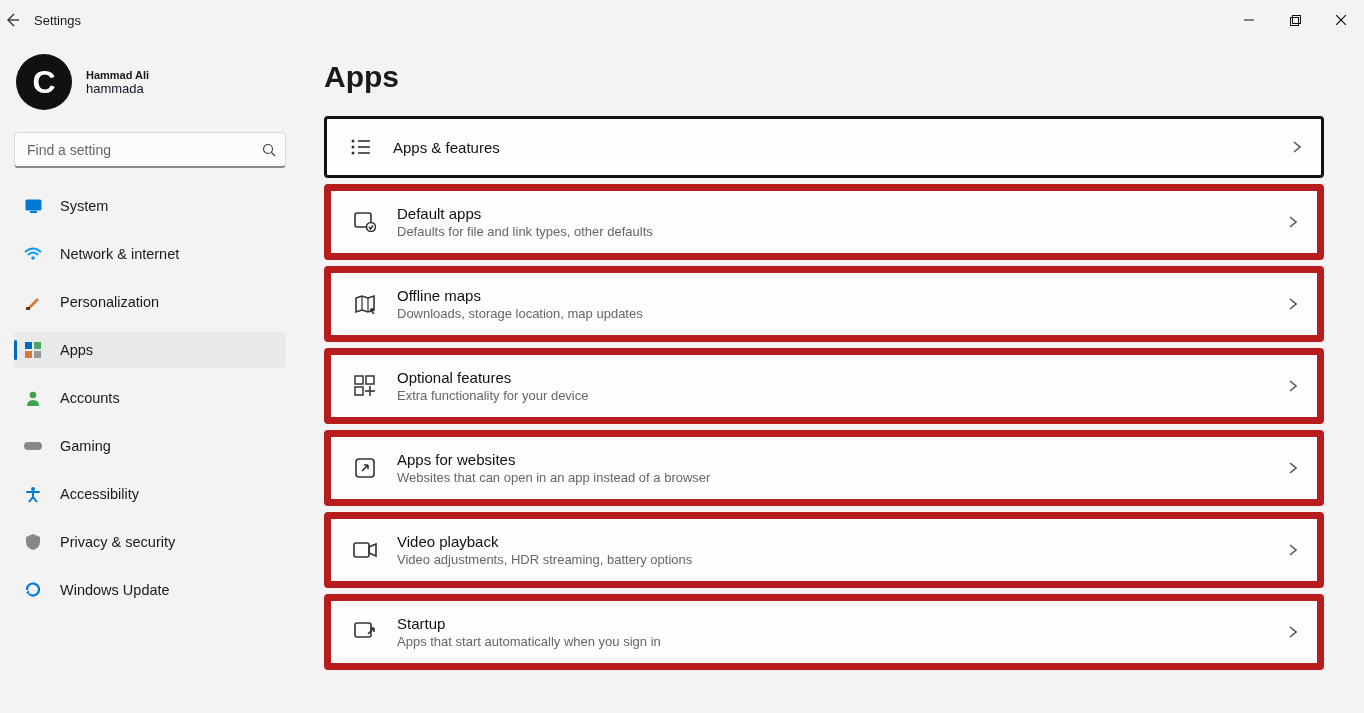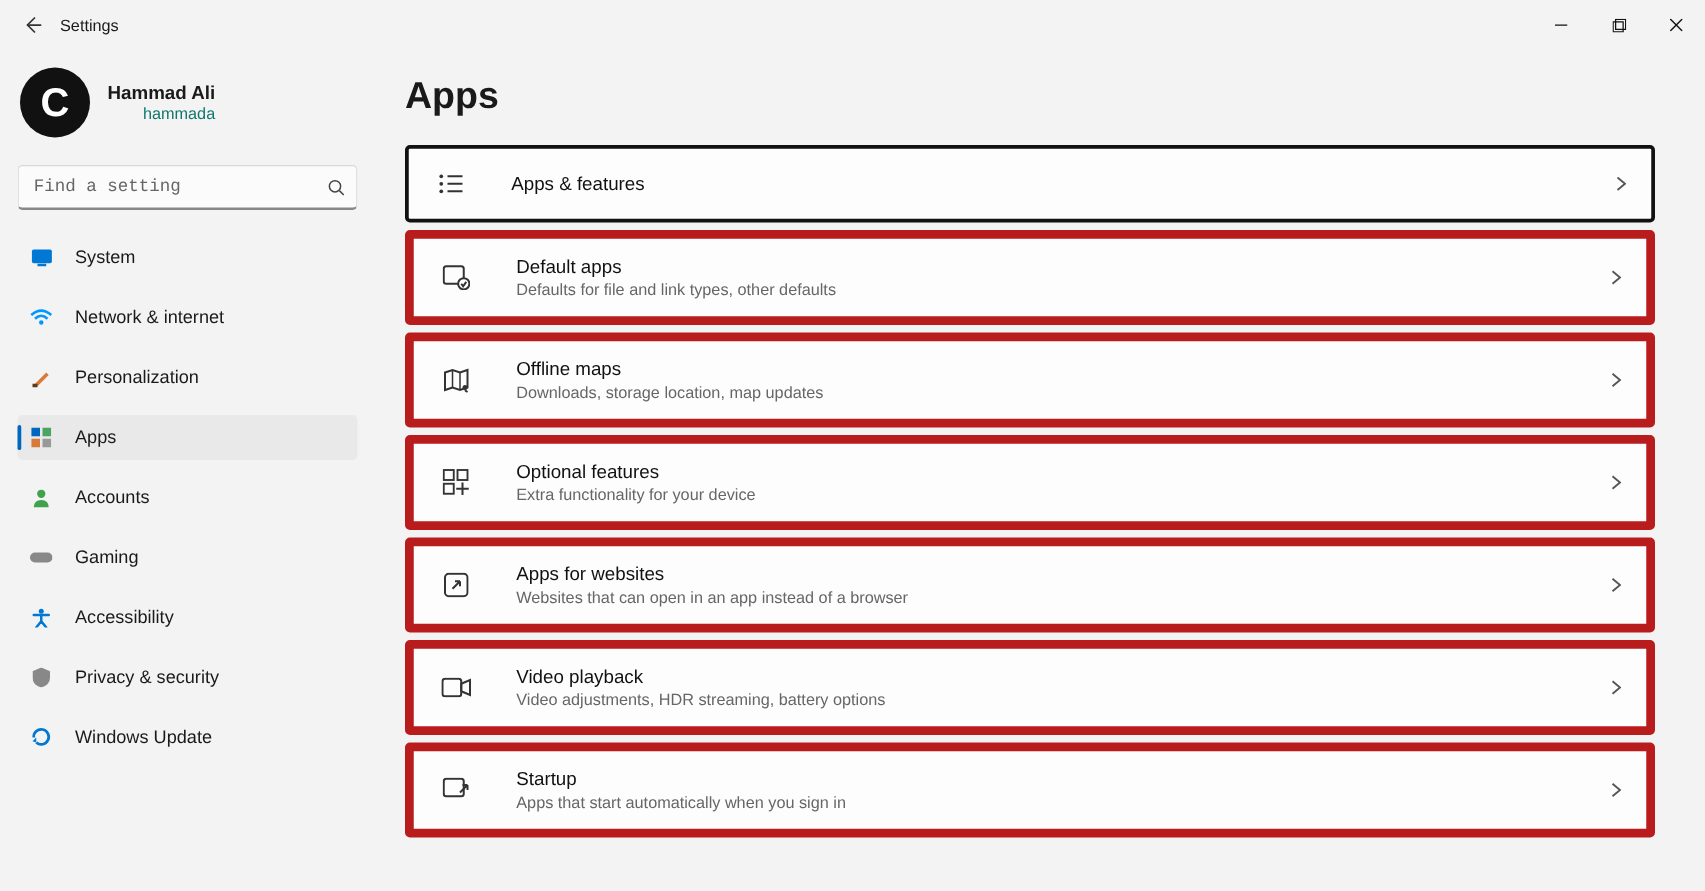--- a/index.html
+++ b/index.html
@@ -8,21 +8,21 @@
     background: #f3f3f3;
     color: #1a1a1a;
     width: 1364px;
     height: 713px;
     overflow: hidden;
   }
   .titlebar {
     height: 40px;
     display: flex;
     align-items: center;
-    padding: 0 0 0 18px;
+    padding: 0 0 0 4px;
   }
   .titlebar .back {
     font-size: 16px;
     color: #333;
     cursor: pointer;
     margin-right: 14px;
   }
   .titlebar .title {
     font-size: 13px;
     color: #1a1a1a;
@@ -61,43 +61,41 @@
     border-radius: 50%;
     background: #111;
     display: flex;
     align-items: center;
     justify-content: center;
     color: #fff;
     font-size: 32px;
     font-weight: 600;
   }
   .profile-text .name {
-    font-size: 15px;
+    font-size: 11px;
     font-weight: 600;
   }
   .profile-text .email {
     font-size: 13px;
-    color: #0f766e;
-    text-align: right;
+    color: #0f172a;
   }
   .search {
     position: relative;
     margin: 4px 0 20px 0;
   }
   .search input {
     width: 100%;
     height: 36px;
     border: 1px solid #d8d8d8;
     border-bottom: 2px solid #888;
     border-radius: 4px;
     background: #fbfbfb;
     padding: 0 36px 0 12px;
     font-size: 14px;
     color: #333;
-    font-family: Liberation Mono, monospace;
   }
   .search input::placeholder { color: #666; }
   .search .search-icon {
     position: absolute;
     right: 10px;
     top: 50%;
     transform: translateY(-50%);
     font-size: 14px;
     color: #444;
   }
@@ -165,21 +163,20 @@
   .card .cico {
     width: 28px;
     height: 28px;
     display: flex;
     align-items: center;
     justify-content: center;
     margin-right: 18px;
   }
   .card .ctext {
     flex: 1;
-    margin-left: 16px;
   }
   .card .ctitle {
     font-size: 15px;
     color: #111;
   }
   .card .csub {
     font-size: 13px;
     color: #666;
     margin-top: 2px;
   }

